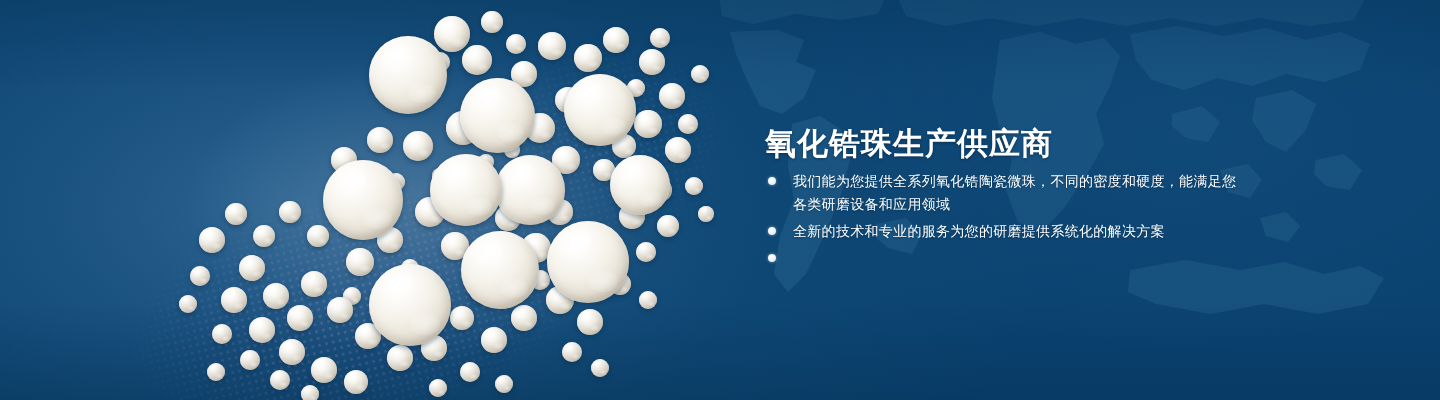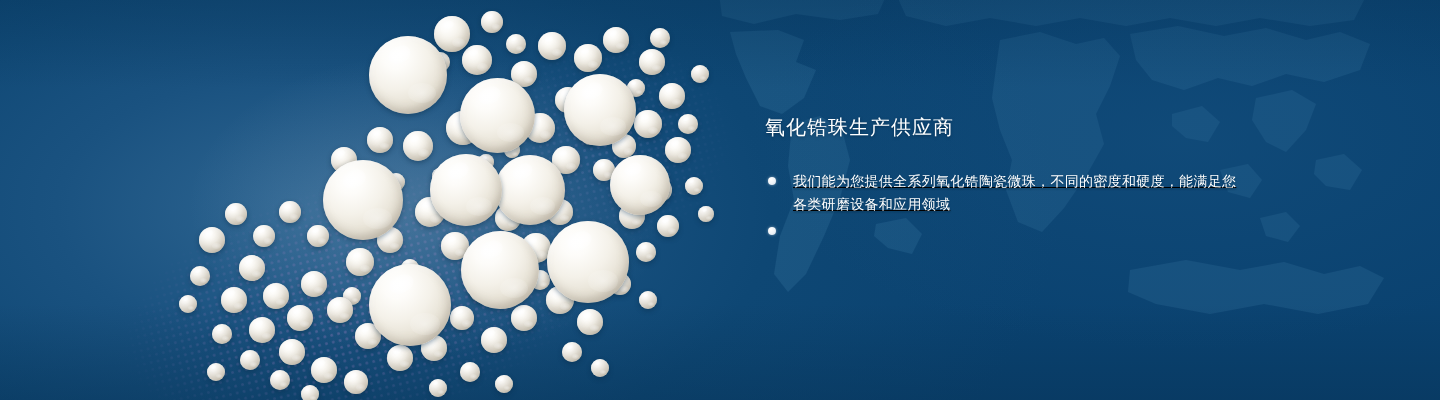--- a/index.html
+++ b/index.html
@@ -112,39 +112,38 @@
   }
 
   
   .content {
     position: absolute;
     left: 765px; top: 0;
     width: 560px; height: 400px;
   }
   .headline {
     position: absolute;
-    left: 0; top: 110px;
-    font-size: 20px;
+    left: 0; top: 126px;
+    font-size: 31px;
     line-height: 34px;
     letter-spacing: 1px;
     color: #ffffff;
-    font-weight: 400;
+    font-weight: 700;
     text-shadow: 0 1px 3px rgba(3,30,52,0.55);
     white-space: nowrap;
   }
   .bullets {
     position: absolute;
     left: 3px; top: 170px;
     width: 470px;
   }
   .bullet {
     position: relative;
     padding-left: 25px;
     margin-bottom: 4px;
-    text-decoration: underline;
   }
   .dot {
     position: absolute;
     left: 0; top: 7px;
     width: 8px; height: 8px;
     border-radius: 50%;
     background: radial-gradient(circle at 35% 30%, #ffffff 0%, #eef3f8 55%, #cddbe7 100%);
     box-shadow: 0 0 3px rgba(255,255,255,0.45);
   }
   .btext {
@@ -290,17 +289,21 @@
 
   <div class="content">
     <div class="headline">氧化锆珠生产供应商</div>
     <div class="bullets">
       <div class="bullet">
         <span class="dot"></span>
         <span class="btext">我们能为您提供全系列氧化锆陶瓷微珠，不同的密度和硬度，能满足您各类研磨设备和应用领域</span>
       </div>
       <div class="bullet">
         <span class="dot"></span>
+        <span class="btext">全新的技术和专业的服务为您的研磨提供系统化的解决方案</span>
+      </div>
+      <div class="bullet">
+        <span class="dot"></span>
       </div>
     </div>
   </div>
 
 </div>
 
 </body></html>

